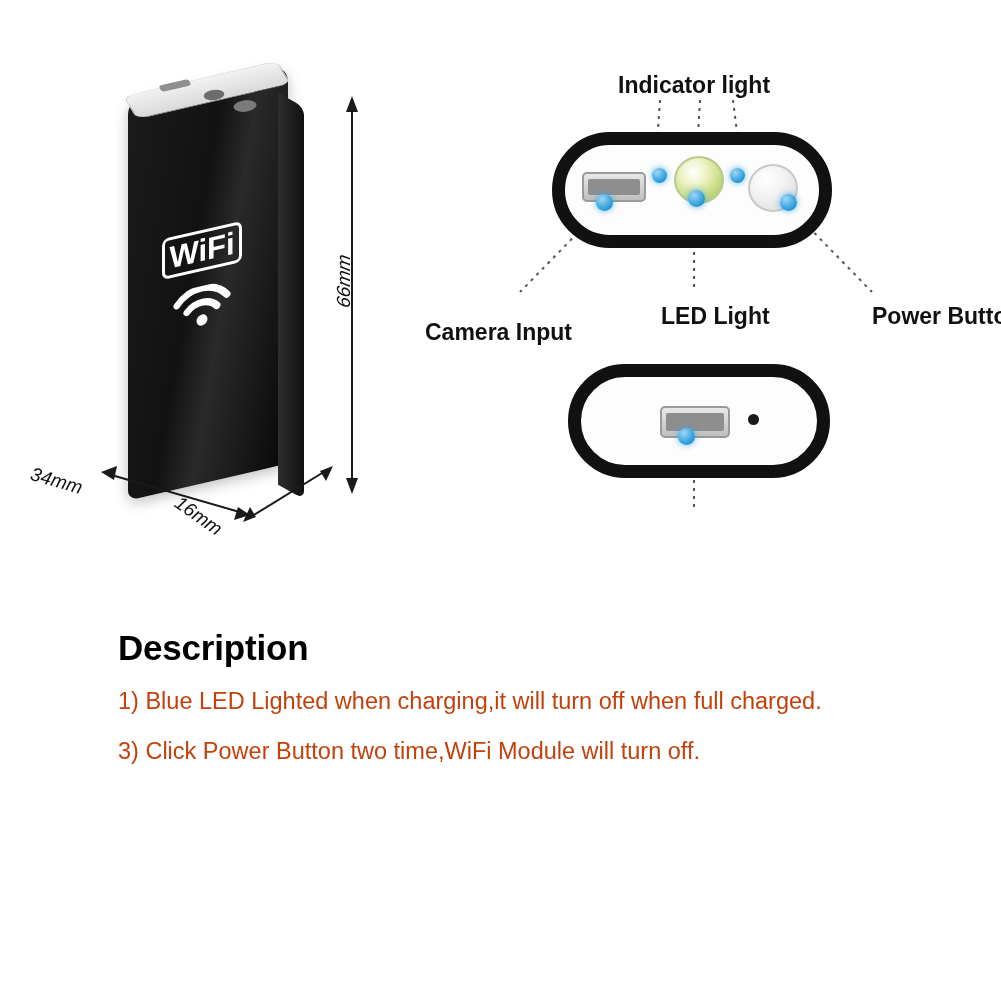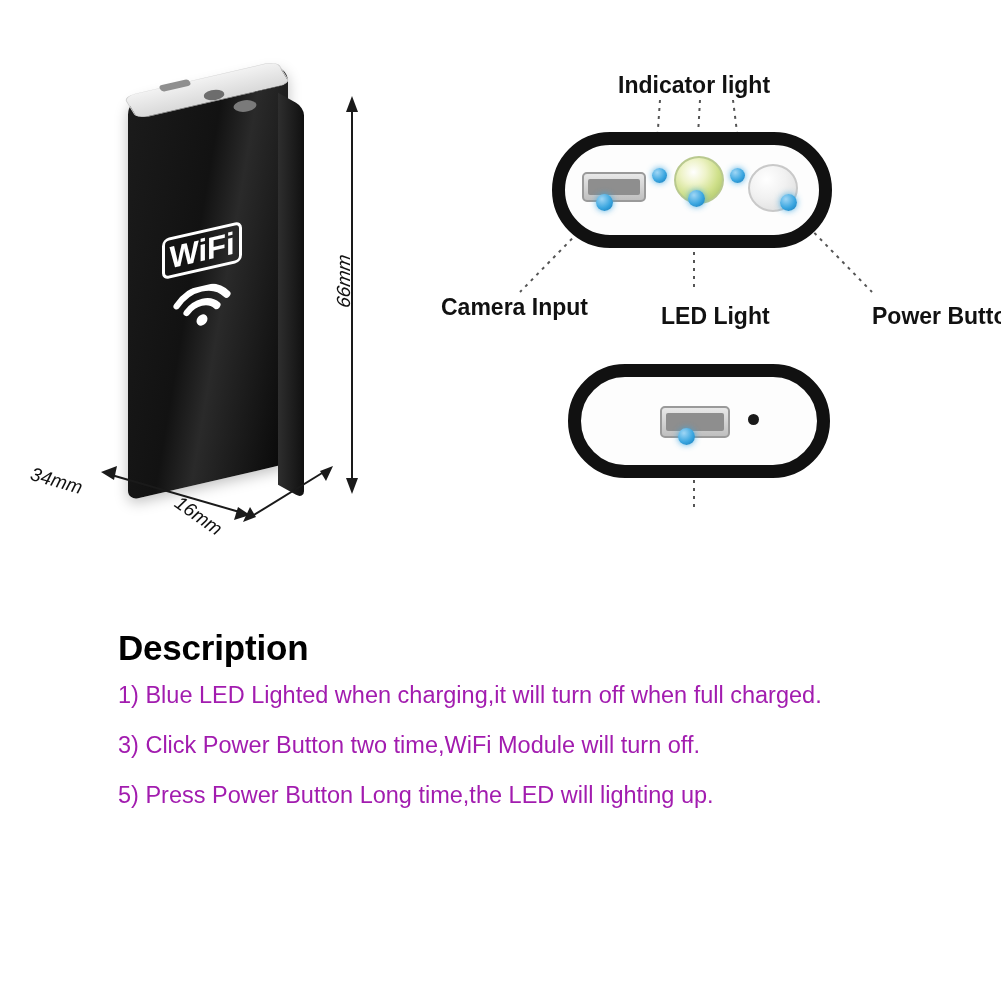--- a/index.html
+++ b/index.html
@@ -208,44 +208,44 @@
 
   .callout-label {
     position: absolute;
     font-family: "Liberation Sans", sans-serif;
     font-size: 23px;
     color: #111111;
     white-space: nowrap;
     font-weight: bold;
   }
   #label-indicator-light { left: 618px; top: 72px; }
-  #label-camera-input    { left: 425px; top: 294px; margin-left: 16px; }
+  #label-camera-input    { left: 425px; top: 319px; }
   #label-led-light       { left: 644px; top: 303px; margin-left: 17px; }
   #label-power-button    { left: 872px; top: 303px; }
   #label-charging-input  { left: 619px; top: 523px; }
 
   
   #description-section {
     position: absolute;
     left: 118px;
     top: 628px;
     width: 790px;
   }
   #description-title {
     font-family: "Liberation Sans", sans-serif;
     font-size: 35px;
     font-weight: bold;
     color: #000000;
-    margin: 0 0 12px 0;
+    margin: 0 0 18px 0;
     letter-spacing: -0.2px;
   }
   .desc-item {
     font-family: "Liberation Sans", sans-serif;
     font-size: 23.5px;
-    color: #a21caf;
+    color: #c2410c;
     margin: 0 0 19px 0;
     line-height: 1.32;
     padding-left: 26px;
     text-indent: -26px;
   }
 </style>
 </head>
 <body>
 
 <div class="canvas">
@@ -324,16 +324,15 @@
 
   <span class="callout-label" id="label-indicator-light">Indicator light</span>
   <span class="callout-label" id="label-camera-input">Camera Input</span>
   <span class="callout-label" id="label-led-light">LED Light</span>
   <span class="callout-label" id="label-power-button">Power Button</span>
 
   <div id="description-section">
     <h1 id="description-title">Description</h1>
     <p class="desc-item">1) Blue LED Lighted when charging,it will turn off when full charged.</p>
     <p class="desc-item">3) Click Power Button two time,WiFi Module will turn off.</p>
-    <p class="desc-item">5) Press Power Button Long time,the LED will lighting up.</p>
   </div>
 
 </div>
 
 </body></html>

